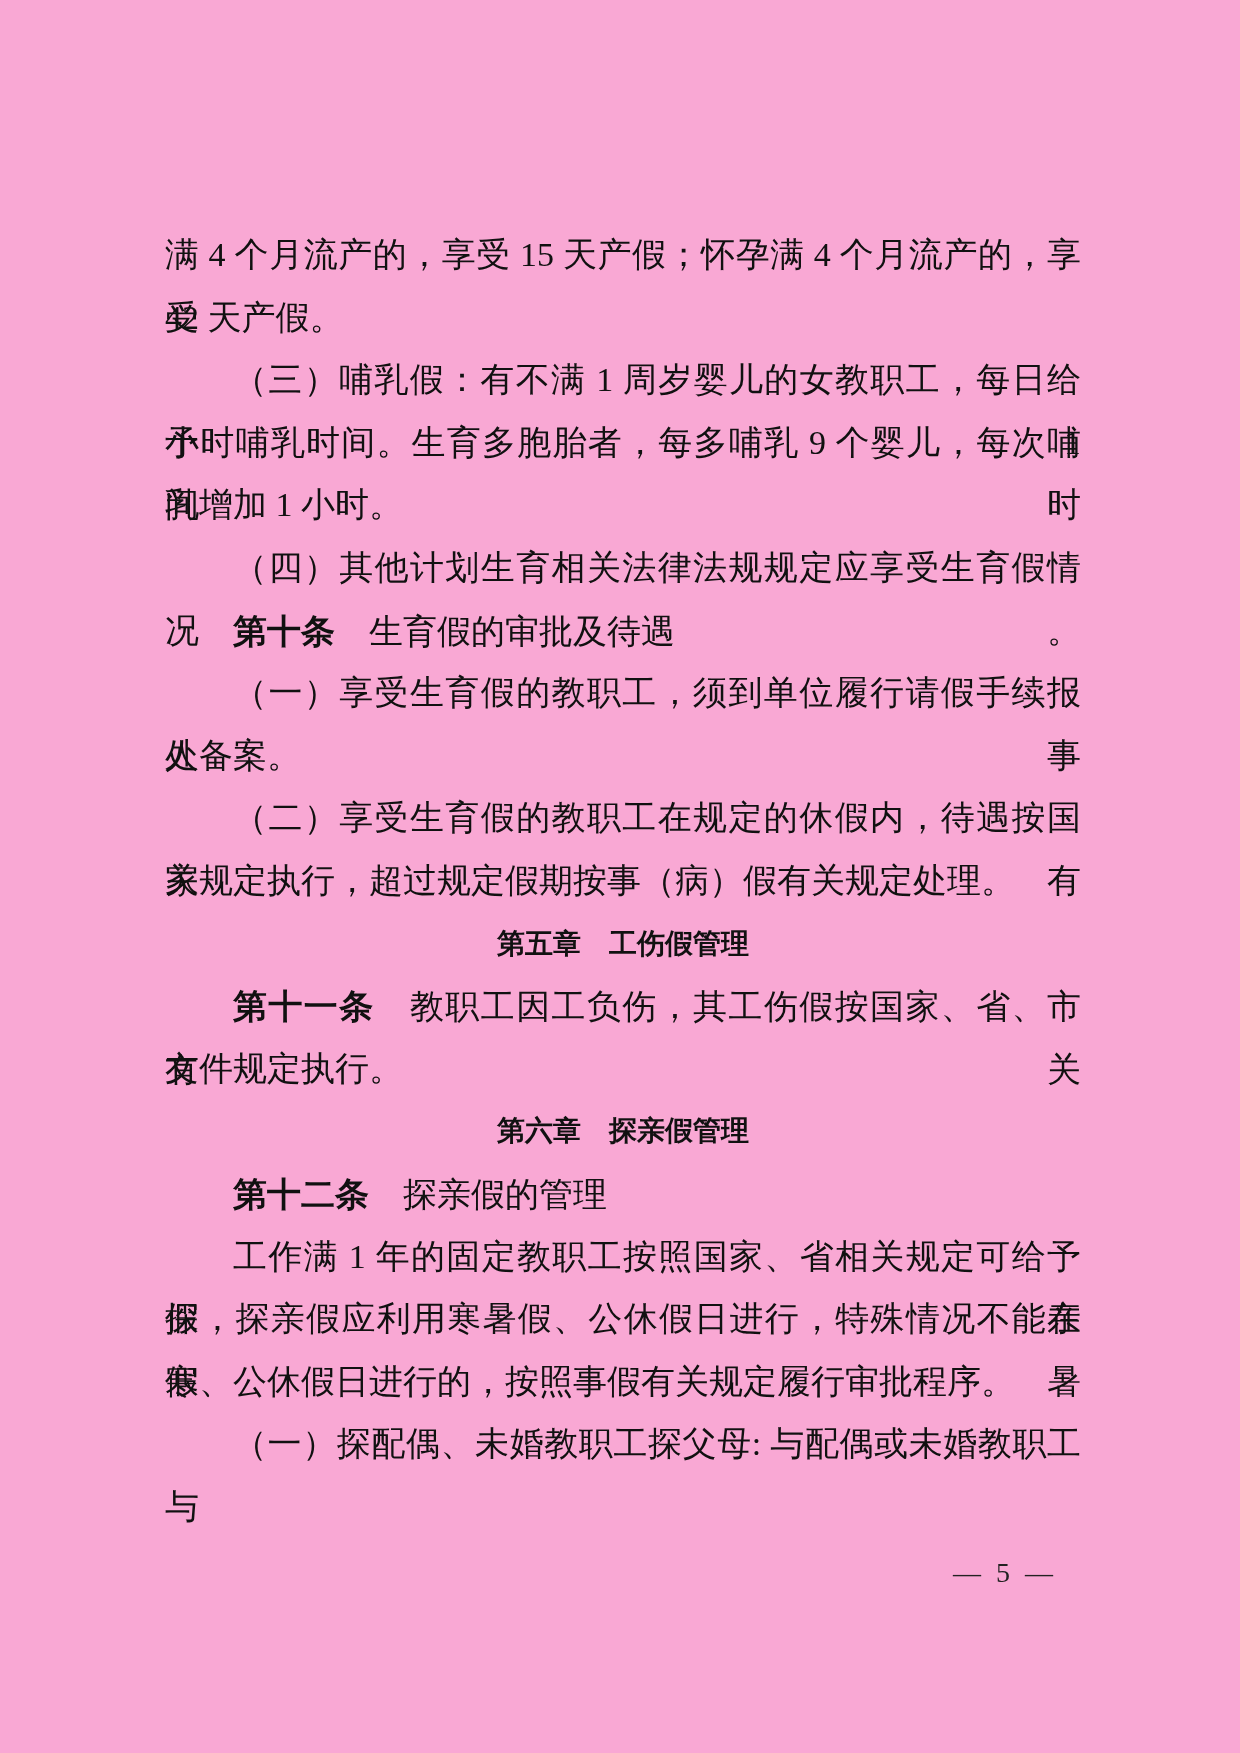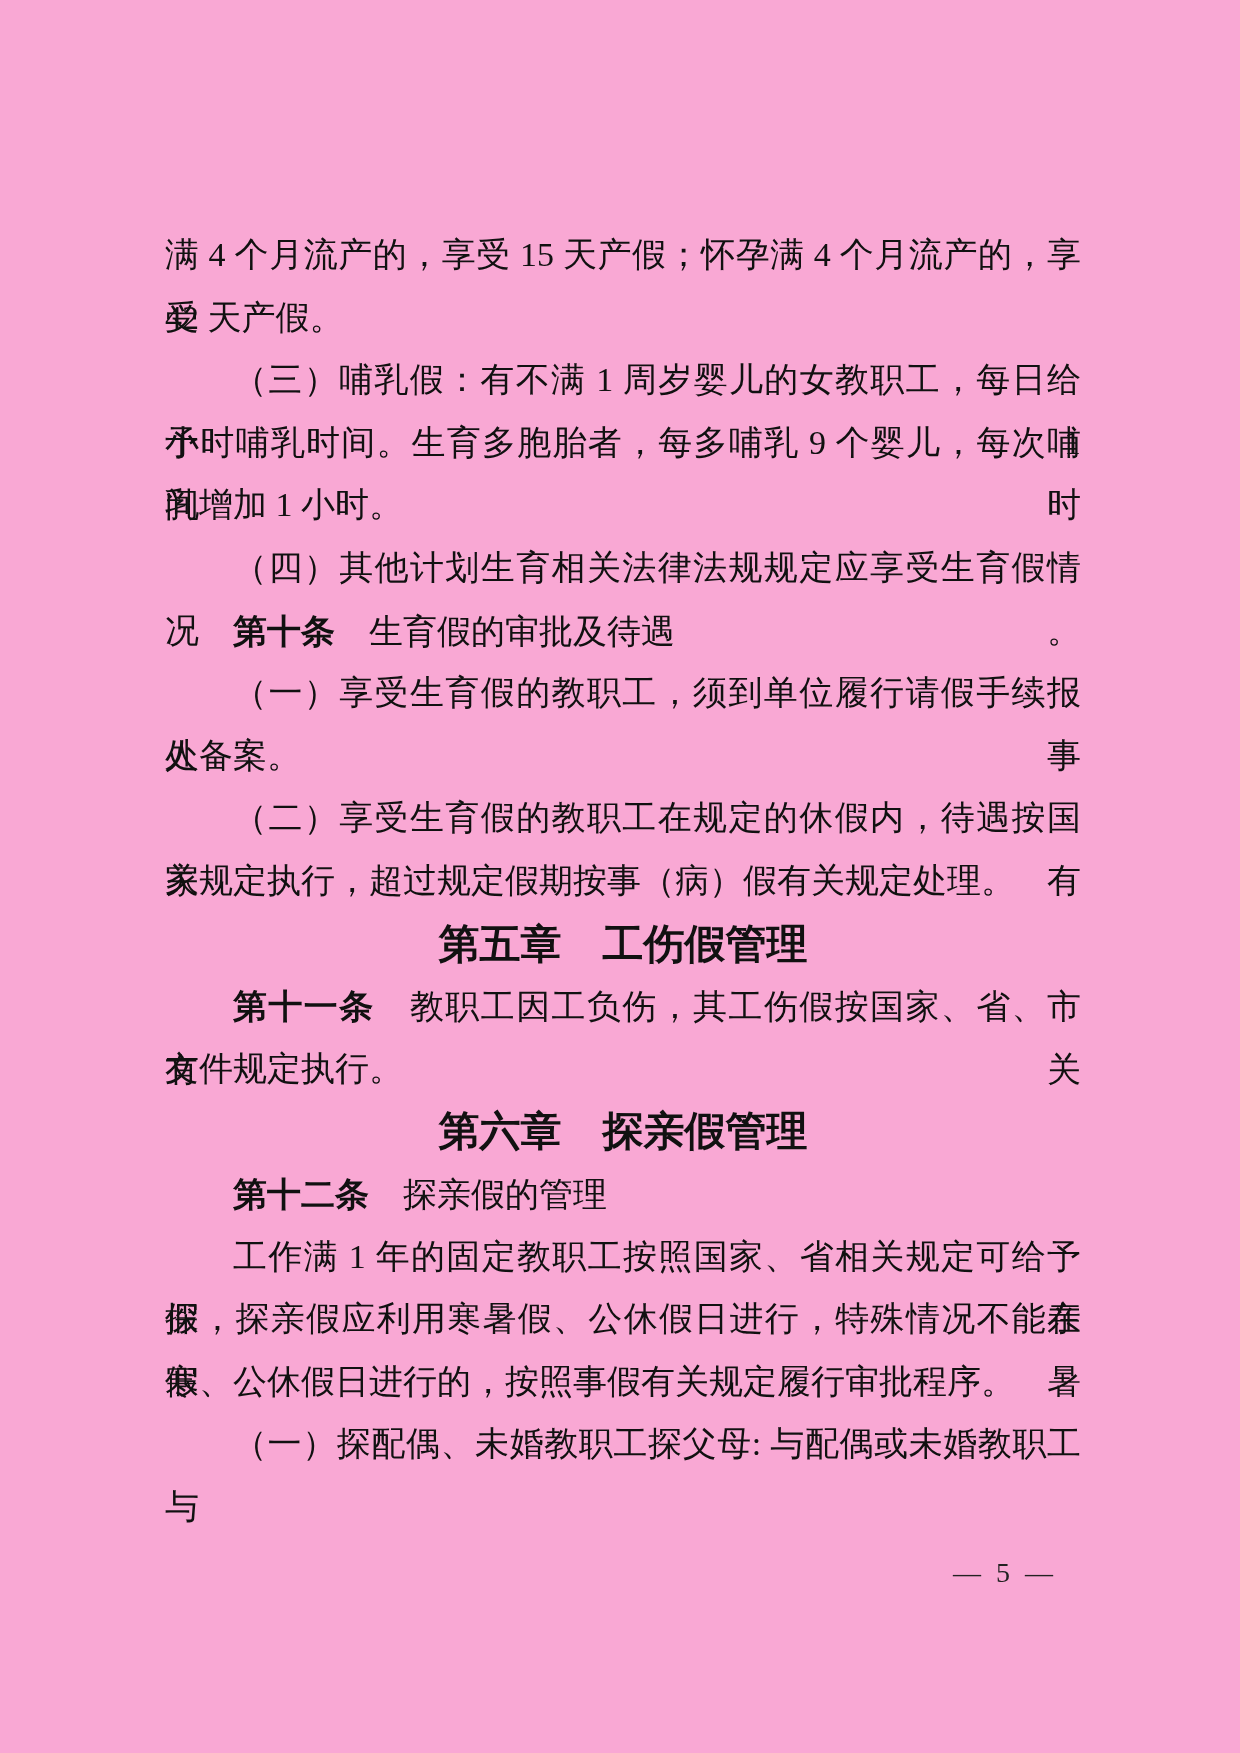--- a/index.html
+++ b/index.html
@@ -35,21 +35,21 @@
   }
   .line.center {
     text-align: center;
     text-indent: 0;
   }
   .line.fill {
     text-align: justify;
     text-align-last: justify;
   }
   .line.heading {
-    font-size: 41px;
+    font-size: 28px;
   }
   .seg {
     font-family: "Liberation Serif", serif;
     font-weight: normal;
   }
   .seg.bold {
     font-family: "Liberation Sans", sans-serif;
     font-weight: 700;
   }
   .page-number {

